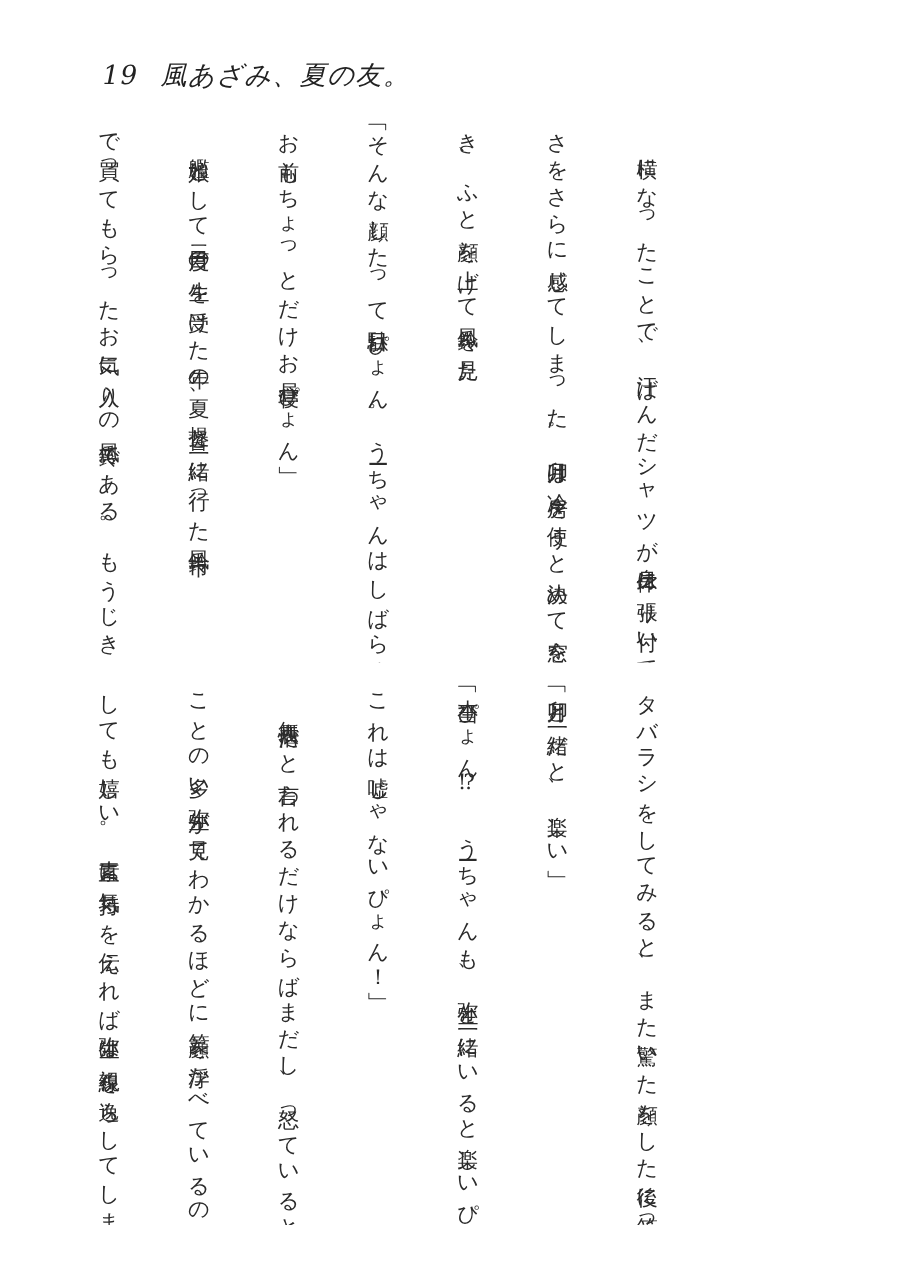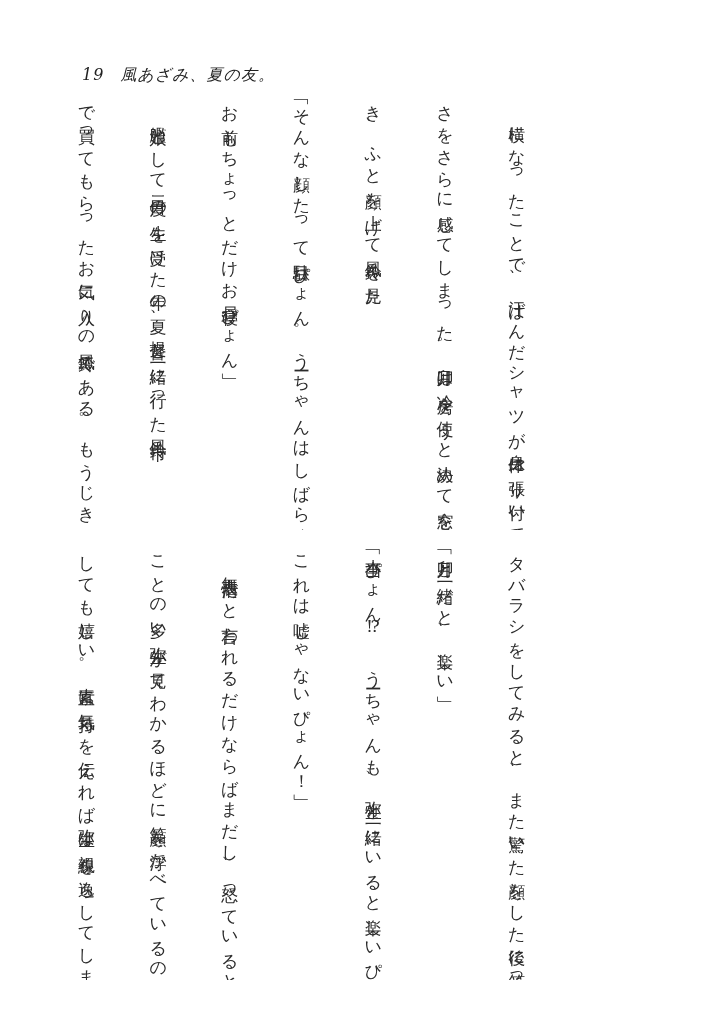--- a/index.html
+++ b/index.html
@@ -11,22 +11,22 @@
       width: 722px;
       height: 1024px;
       position: relative;
       overflow: hidden;
       font-family: "DejaVu Serif", "Liberation Serif", serif;
       color: #2b2b2b;
     }
     .header {
       position: absolute;
       left: 82px;
-      top: 65px;
-      font-size: 16px;
+      top: 46px;
+      font-size: 21px;
       font-style: italic;
       letter-spacing: 1px;
       color: #222;
       white-space: nowrap;
     }
     .header .num {
       margin-right: 10px;
     }
     .block {
       position: absolute;

